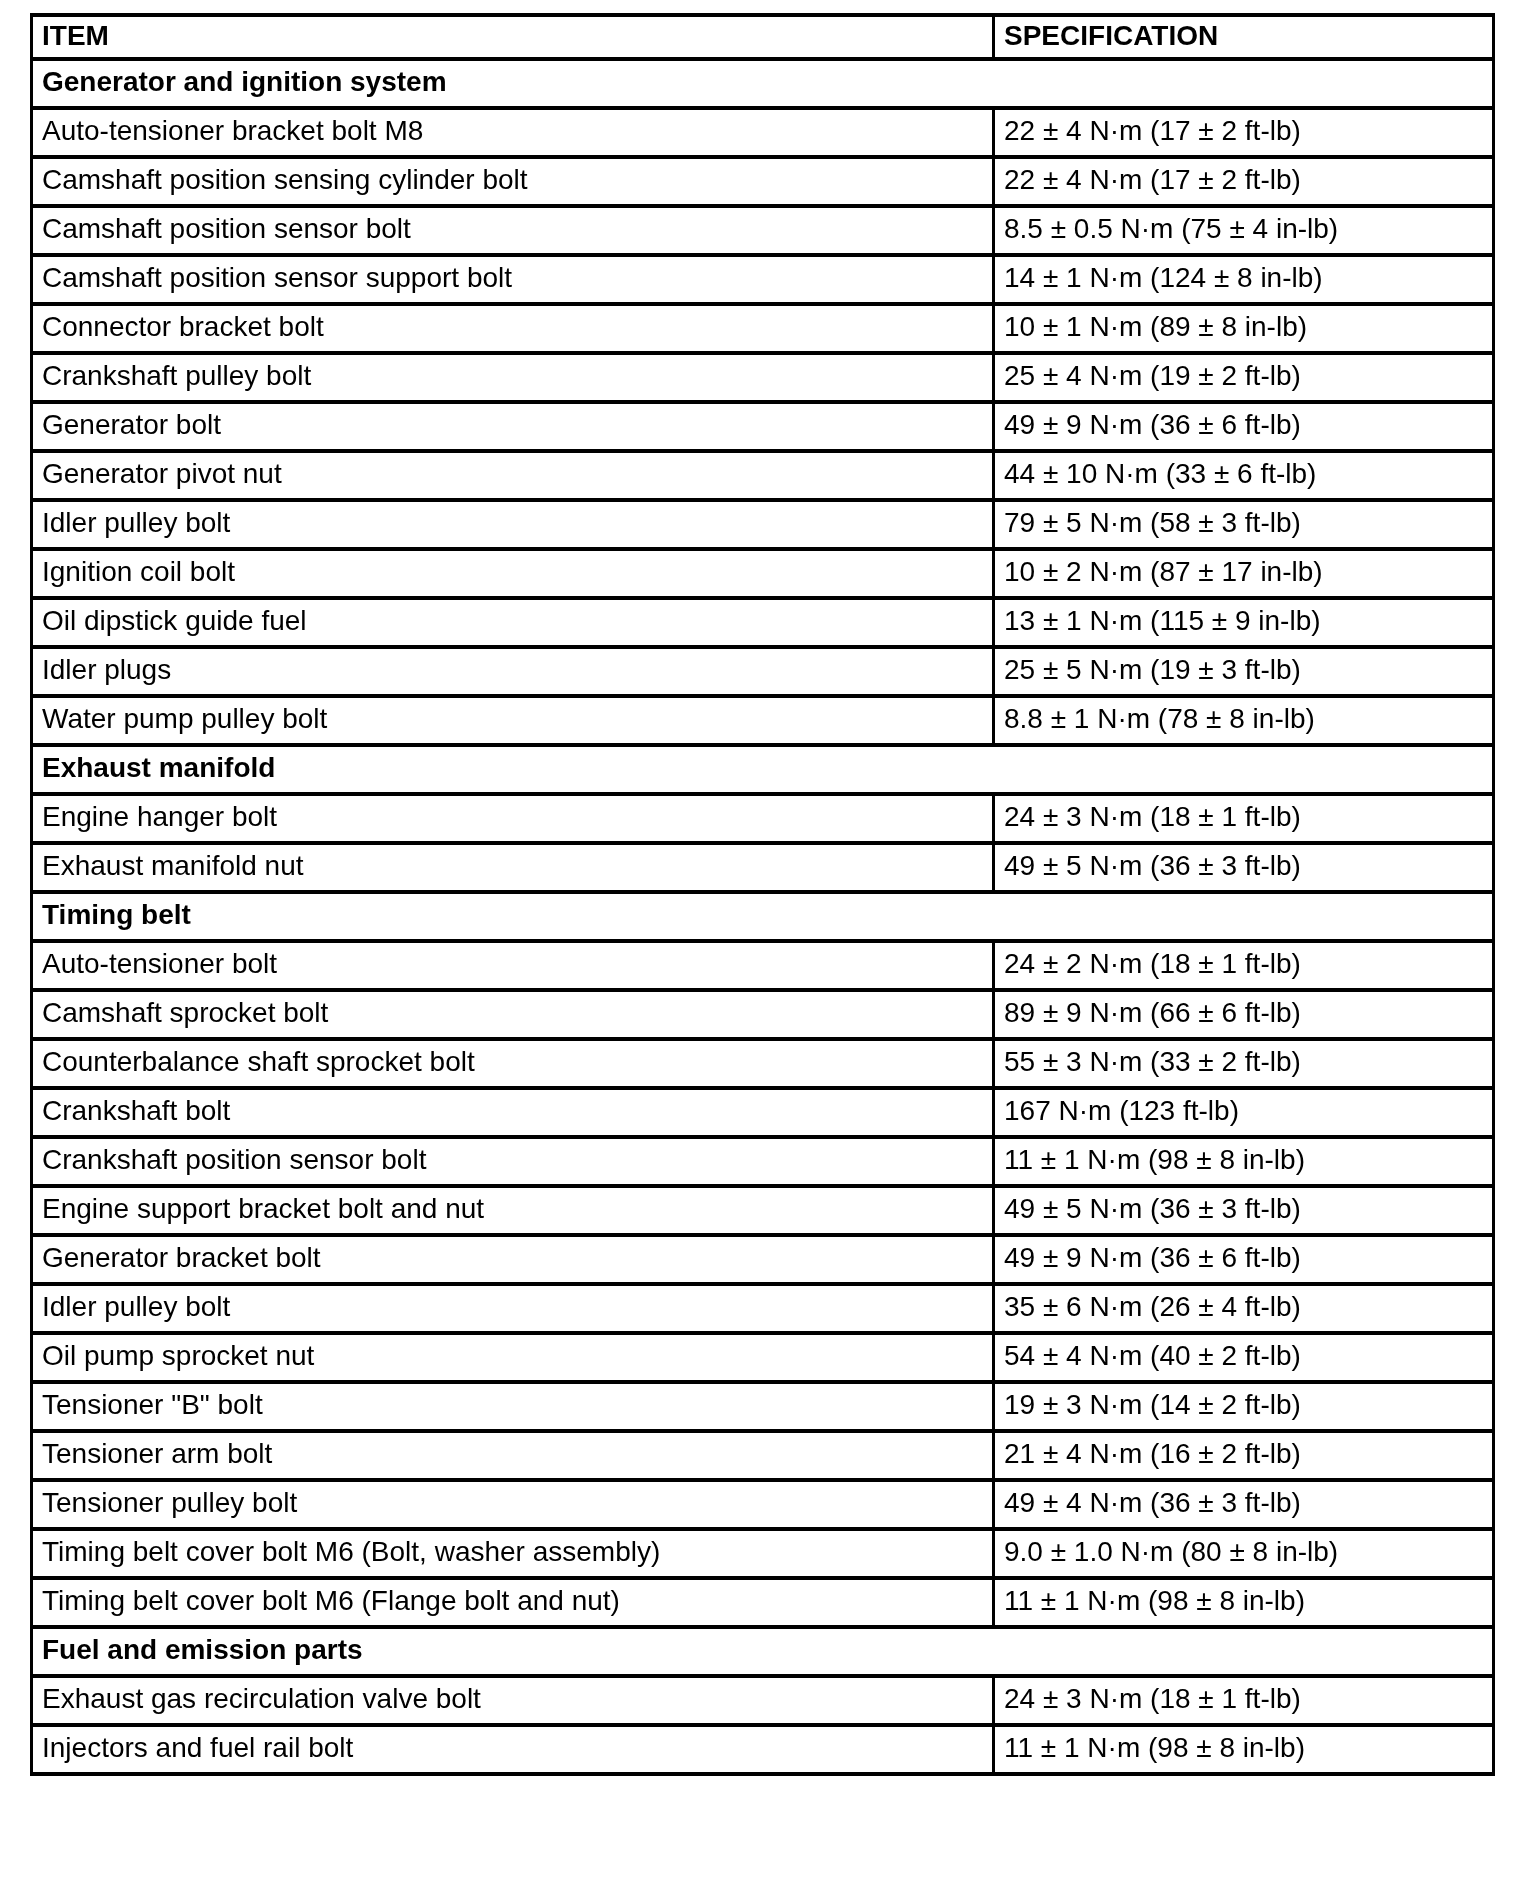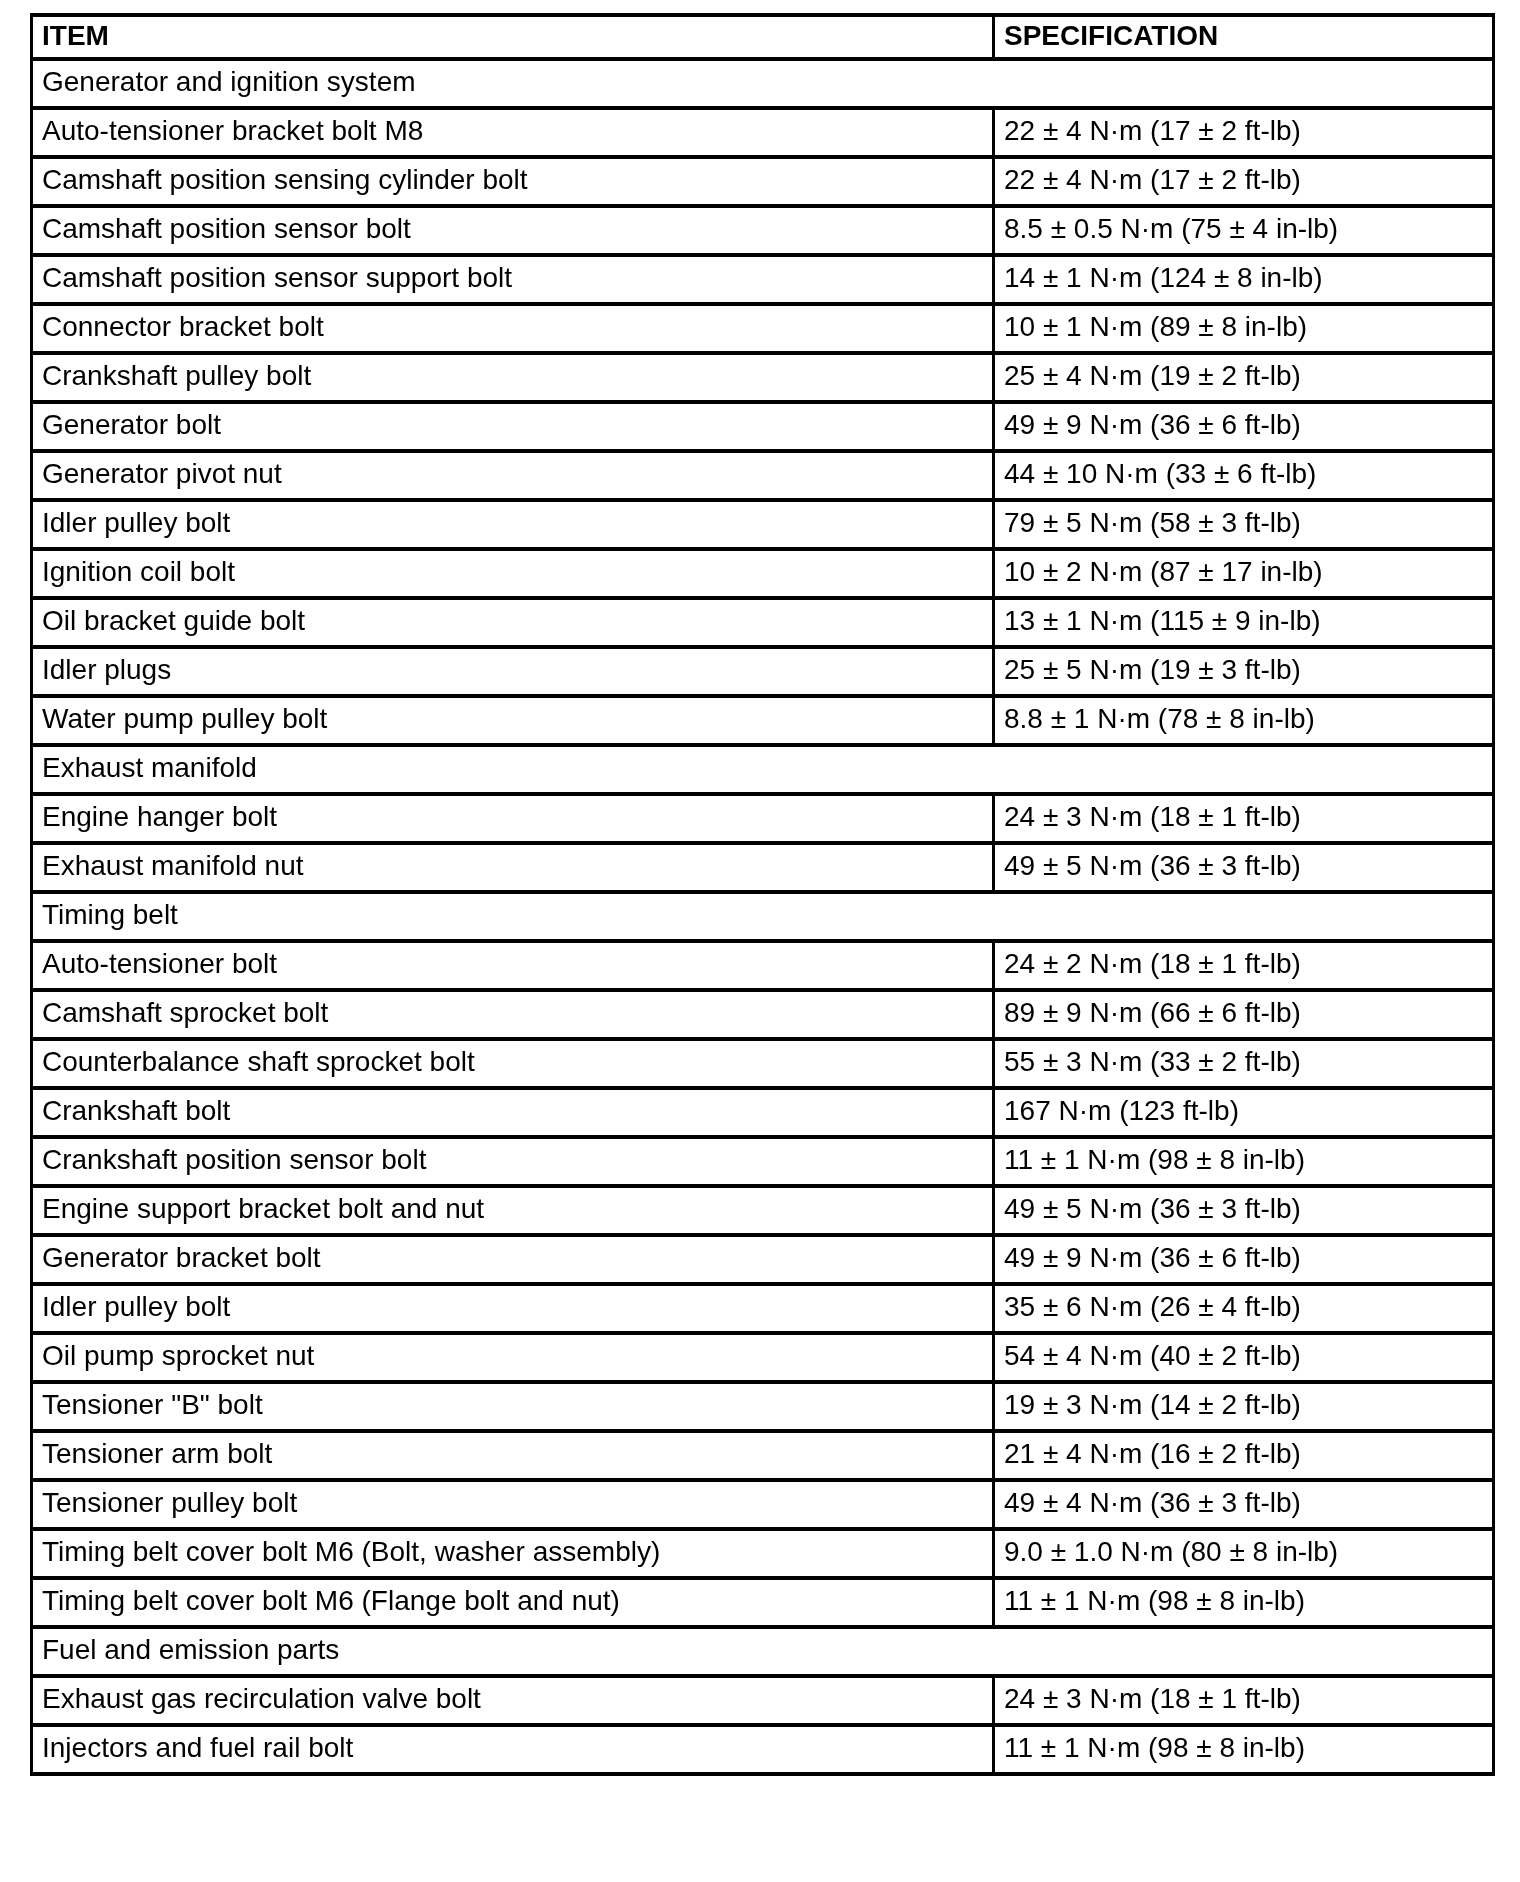--- a/index.html
+++ b/index.html
@@ -35,21 +35,21 @@
     white-space: nowrap;
   }
   table.spec-table th {
     font-weight: bold;
     height: 34px;
   }
   table.spec-table td {
     height: 39px;
   }
   table.spec-table tr[data-name="section-header-row"] td {
-    font-weight: normal;
+    font-weight: bold;
     margin-top: 43px;
   }
   col.item-col  { width: 962px; }
   col.spec-col  { width: 500px; }
 </style>
 </head>
 <body>
 
 <table class="spec-table" data-name="torque-spec-table">
   <colgroup>
@@ -100,21 +100,21 @@
       </tr>
       <tr data-name="table-row">
         <td data-name="item-cell">Idler pulley bolt</td>
         <td data-name="spec-cell">79 ± 5 N·m (58 ± 3 ft-lb)</td>
       </tr>
       <tr data-name="table-row">
         <td data-name="item-cell">Ignition coil bolt</td>
         <td data-name="spec-cell">10 ± 2 N·m (87 ± 17 in-lb)</td>
       </tr>
       <tr data-name="table-row">
-        <td data-name="item-cell">Oil bracket guide bolt</td>
+        <td data-name="item-cell">Oil dipstick guide fuel</td>
         <td data-name="spec-cell">13 ± 1 N·m (115 ± 9 in-lb)</td>
       </tr>
       <tr data-name="table-row">
         <td data-name="item-cell">Idler plugs</td>
         <td data-name="spec-cell">25 ± 5 N·m (19 ± 3 ft-lb)</td>
       </tr>
       <tr data-name="table-row">
         <td data-name="item-cell">Water pump pulley bolt</td>
         <td data-name="spec-cell">8.8 ± 1 N·m (78 ± 8 in-lb)</td>
       </tr>

